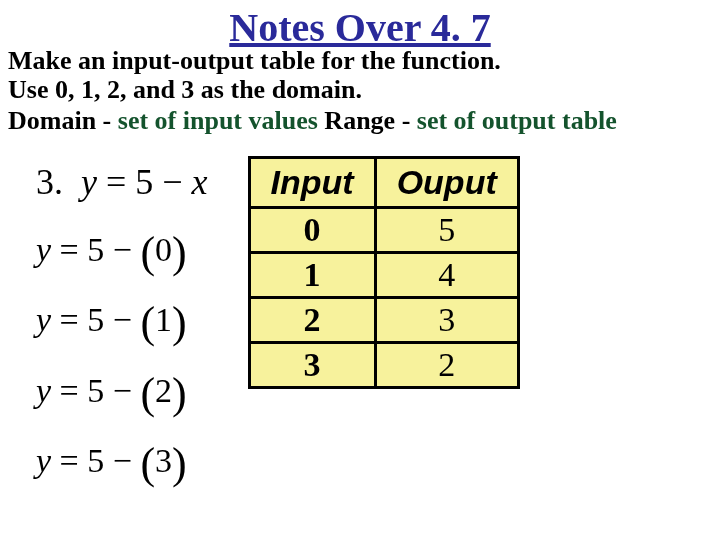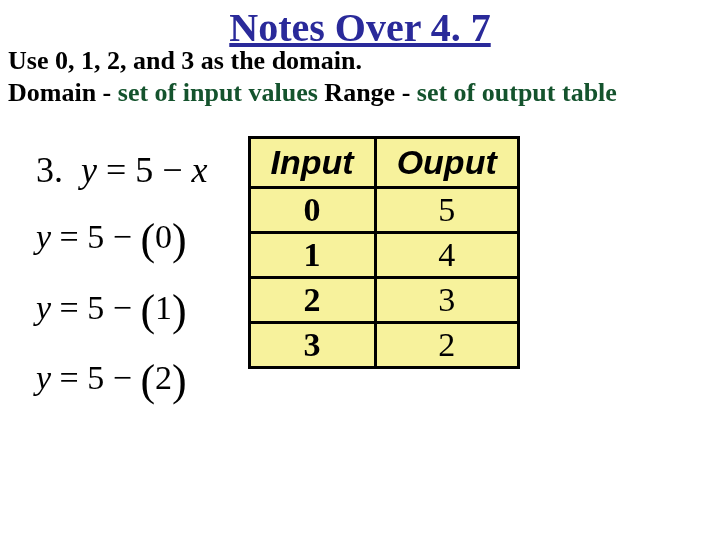--- a/index.html
+++ b/index.html
@@ -41,29 +41,28 @@
     padding-left: 28px;
   }
   .equations {
     font-size: 34px;
     line-height: 1.6;
     padding-top: 6px;
   }
   .eq-top {
     font-size: 36px;
     margin-bottom: 6px;
-    margin-top: 16px;
   }
   .eq-line { white-space: nowrap; }
   .paren  { font-size: 44px; vertical-align: -6px; display:inline-block; }
   .innern { font-size: 34px; }
   table.iot {
     border-collapse: collapse;
     background: #f7f29c;
-    margin-top: 16px;
+    margin-top: 8px;
   }
   table.iot th, table.iot td {
     border: 3px solid #000;
     text-align: center;
     font-size: 34px;
     font-family: "Times New Roman", serif;
   }
   table.iot th {
     font-family: Arial, Helvetica, sans-serif;
     font-style: italic;
@@ -77,36 +76,38 @@
   }
   table.iot td.inp { font-weight: bold; }
   table.iot td.out { font-weight: normal; }
 </style>
 </head>
 <body>
 
 <div class="title">Notes Over 4. 7</div>
 
 <div class="instr">
+  <div>Make an input-output table for the function.</div>
   <div>Use 0, 1, 2, and 3 as the domain.</div>
 </div>
 
 <div class="defs">
   <span>Domain - </span><span class="red">set of input values</span><span>  </span><span>Range - </span><span class="red">set of output table</span>
 </div>
 
 <div class="main-row">
   <div class="equations">
     <div class="eq-top">
       <span>3.</span>&nbsp;
       <i>y</i> = 5 − <i>x</i>
     </div>
     <div class="eq-line"><i>y</i> = 5 − <span class="paren">(</span><span class="innern">0</span><span class="paren">)</span></div>
     <div class="eq-line"><i>y</i> = 5 − <span class="paren">(</span><span class="innern">1</span><span class="paren">)</span></div>
     <div class="eq-line"><i>y</i> = 5 − <span class="paren">(</span><span class="innern">2</span><span class="paren">)</span></div>
+    <div class="eq-line"><i>y</i> = 5 − <span class="paren">(</span><span class="innern">3</span><span class="paren">)</span></div>
   </div>
 
   <table class="iot">
     <tbody>
         <tr>
       <th>Input</th>
       <th>Ouput</th>
     </tr>
     <tr>
       <td class="inp">0</td>

